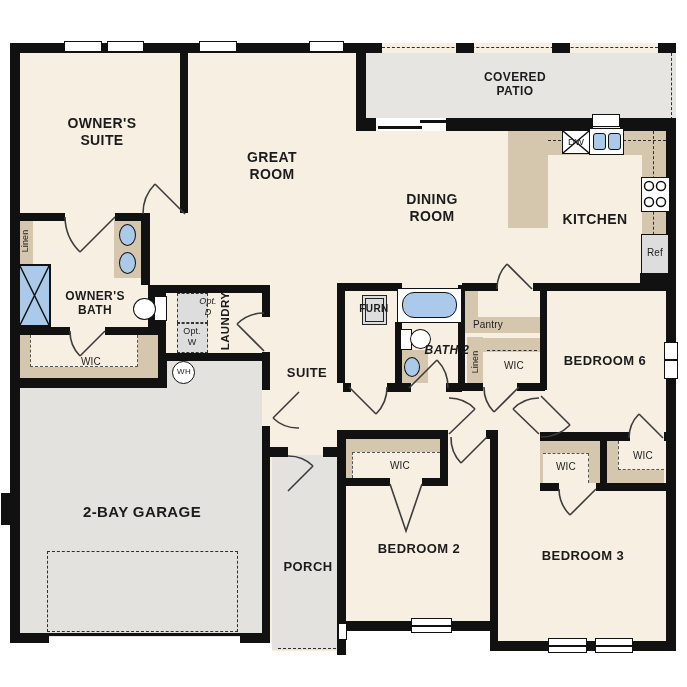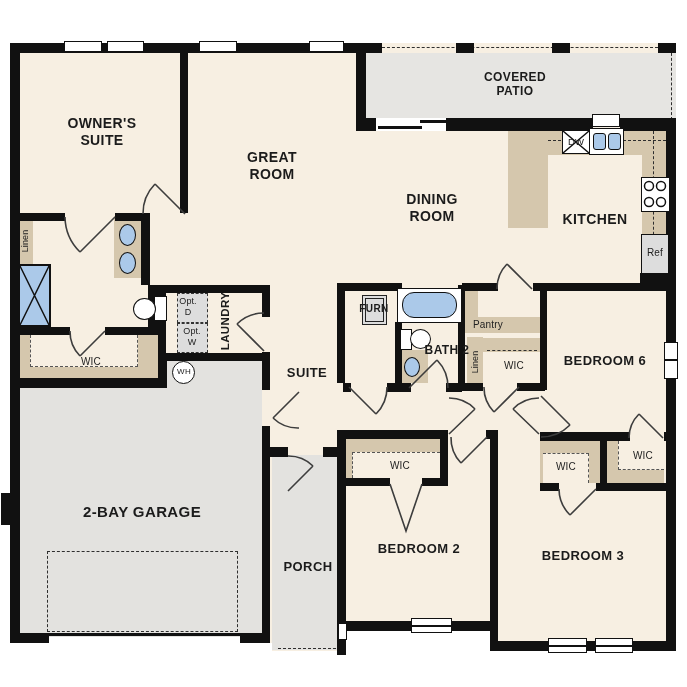--- a/index.html
+++ b/index.html
@@ -206,36 +206,37 @@
       <circle cx="649" cy="202" r="4.5"></circle>
       <circle cx="661" cy="202" r="4.5"></circle>
     </g>
   </svg>
 
   <div class="lbl f14 wrap" style="left:102px;top:132px;width:110px;">OWNER'S SUITE</div>
   <div class="lbl f14 wrap" style="left:432px;top:208px;width:80px;">DINING ROOM</div>
   <div class="lbl f14 wrap" style="left:272px;top:166px;width:80px;">GREAT ROOM</div>
   <div class="lbl f14" style="left:595px;top:219px;white-space:nowrap;">KITCHEN</div>
   <div class="lbl f12 wrap" style="left:515px;top:84px;width:90px;">COVERED PATIO</div>
-  <div class="lbl f12 wrap" style="left:447px;top:350px;width:46px;">BATH 2</div>
+  <div class="lbl f12 wrap" style="left:95px;top:303px;width:80px;">OWNER'S BATH</div>
+  <div class="lbl f12 wrap" style="left:447px;top:350px;width:46px;font-style:italic;">BATH 2</div>
   <div class="lbl f13" style="left:307px;top:373px;">SUITE</div>
   <div class="lbl f13" style="left:308px;top:567px;">PORCH</div>
   <div class="lbl f15 wrap" style="left:142px;top:512px;width:120px;">2-BAY GARAGE</div>
   <div class="lbl f13" style="left:419px;top:549px;">BEDROOM 2</div>
   <div class="lbl f13" style="left:583px;top:556px;">BEDROOM 3</div>
   <div class="lbl f13" style="left:605px;top:361px;">BEDROOM 6</div>
   <div class="lbl f11 rot" style="left:226px;top:321px;">LAUNDRY</div>
   <div class="lbl small" style="left:91px;top:362px;">WIC</div>
   <div class="lbl small" style="left:400px;top:466px;">WIC</div>
   <div class="lbl small" style="left:566px;top:467px;">WIC</div>
   <div class="lbl small" style="left:643px;top:456px;">WIC</div>
   <div class="lbl small" style="left:514px;top:366px;">WIC</div>
   <div class="lbl small" style="left:488px;top:325px;">Pantry</div>
   <div class="lbl tiny rot" style="left:25px;top:241px;">Linen</div>
   <div class="lbl tiny rot" style="left:475px;top:362px;">Linen</div>
   <div class="lbl" style="left:374px;top:309px;font-size:10px;">FURN</div>
   <div class="lbl" style="left:184px;top:372px;font-size:8px;font-weight:normal;">WH</div>
   <div class="lbl tiny" style="left:576px;top:142px;font-size:9.5px;">DW</div>
   <div class="lbl small" style="left:655px;top:253px;">Ref</div>
-  <div class="lbl tiny wrap" style="left:188px;top:307px;width:26px;">Opt. D</div>
+  <div class="lbl tiny wrap" style="left:208px;top:307px;width:26px;font-style:italic;">Opt. D</div>
   <div class="lbl tiny wrap" style="left:192px;top:337px;width:26px;">Opt. W</div>
 
 </div>
 
 </body></html>

